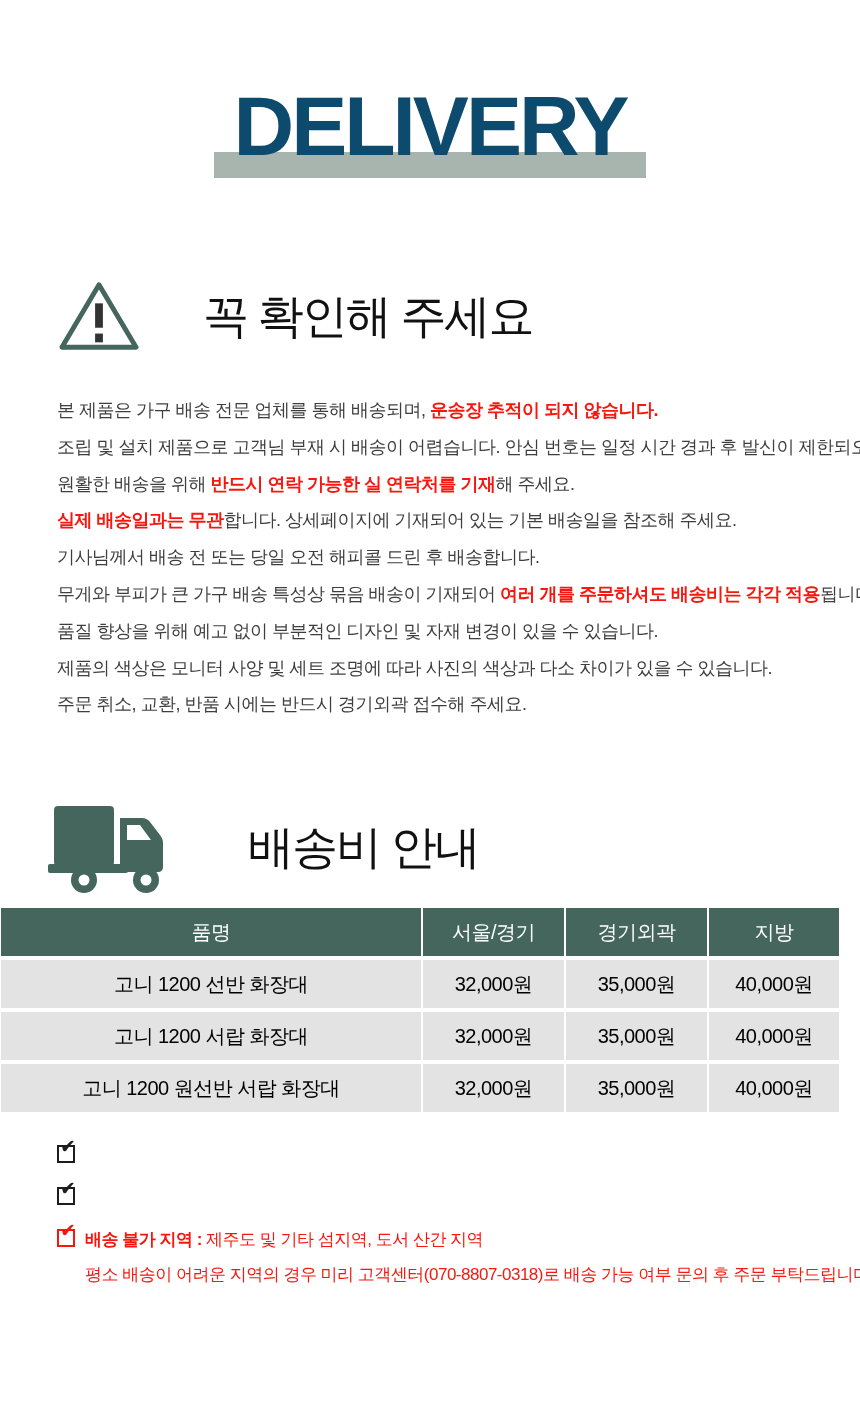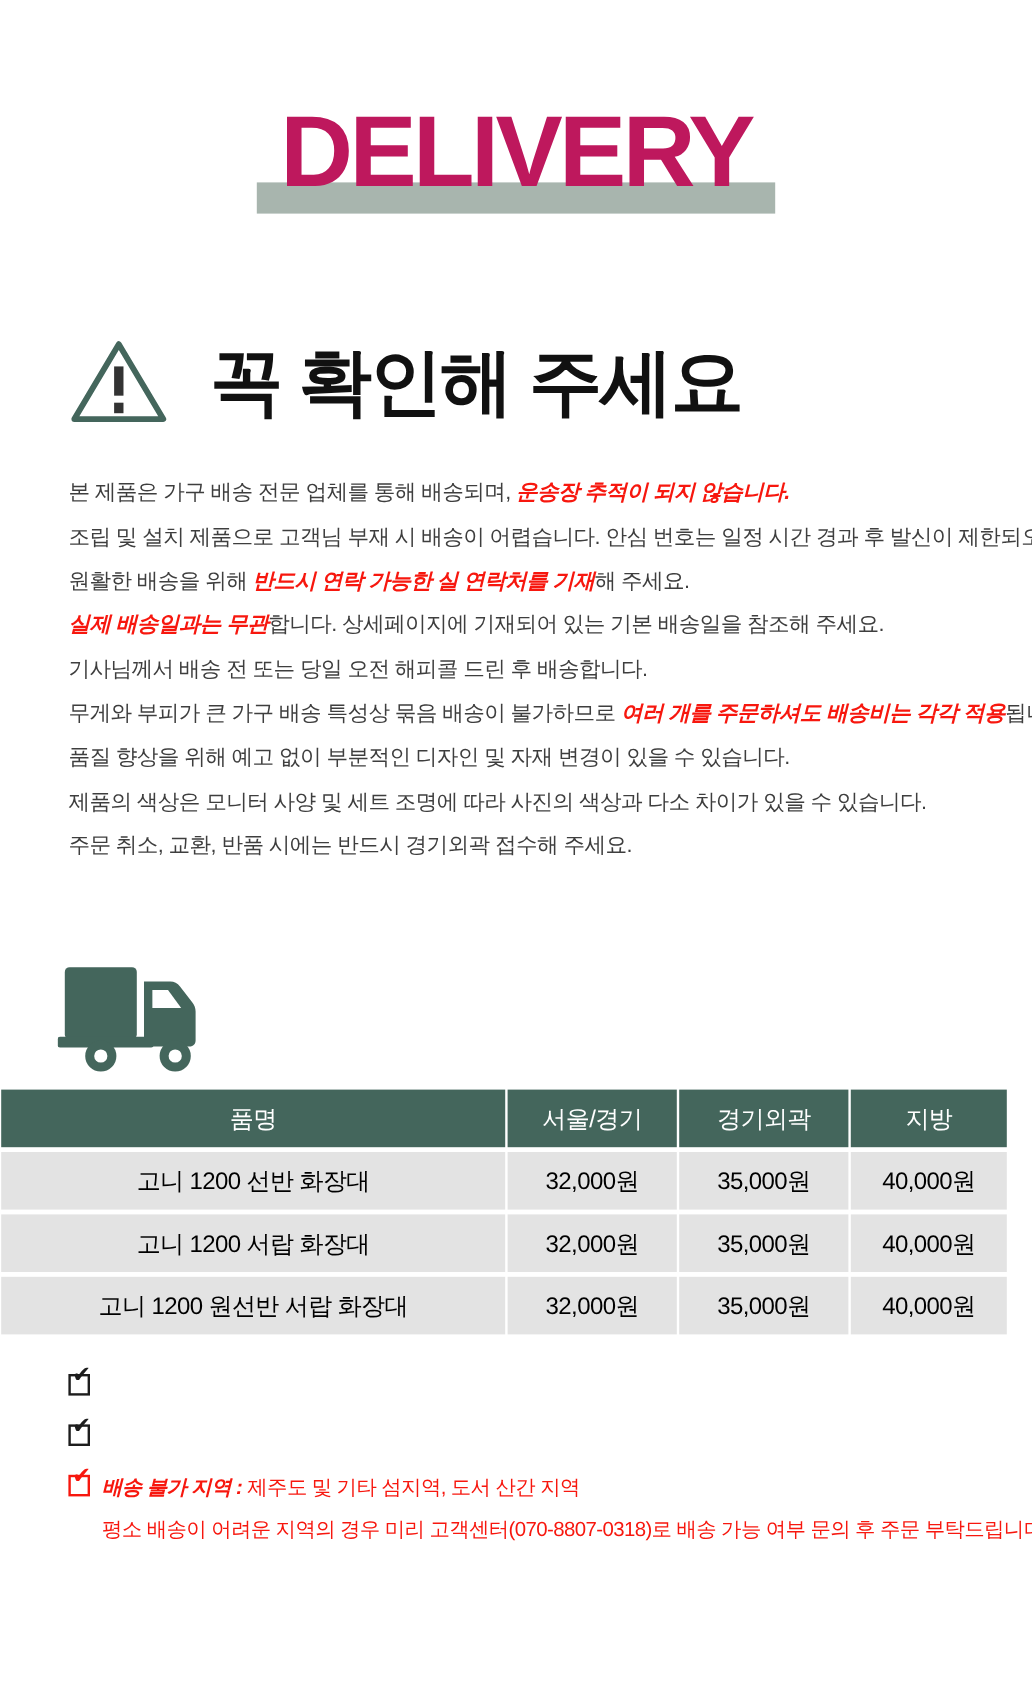--- a/index.html
+++ b/index.html
@@ -5,32 +5,32 @@
 <style>
   html,body{margin:0;padding:0;background:#fff;}
   #page{position:relative;width:860px;height:1409px;background:#fff;overflow:hidden;
         font-family:"Liberation Sans","DejaVu Sans",sans-serif;color:var(--text);}
 
   
   #title-block{position:absolute;top:0;left:0;width:860px;height:220px;}
   #title-bar{position:absolute;top:152px;left:50%;transform:translateX(-50%);
              width:432px;height:26px;background:var(--bar);}
   #title-text{position:absolute;top:84px;left:0;width:860px;text-align:center;
-              font-size:84px;font-weight:800;letter-spacing:-3px;color:#be185d;line-height:1;}
+              font-size:84px;font-weight:800;letter-spacing:-3px;color:#0c4a6e;line-height:1;}
 
   
   #notice-header{position:absolute;top:278px;left:55px;display:flex;align-items:center;gap:32px;}
   #notice-header svg{display:block;}
-  .section-heading{font-size:61px;font-weight:700;color:#111;letter-spacing:-2px;white-space:nowrap;}
+  .section-heading{font-size:46px;font-weight:400;color:#111;letter-spacing:-2px;white-space:nowrap;margin-left:28px;}
 
   
   #notice-lines{position:absolute;top:392px;left:57px;width:790px;font-size:18px;color:var(--text);}
   .notice-line{height:36.8px;line-height:36.8px;white-space:nowrap;letter-spacing:-0.5px;}
   .seg-red{color:var(--red);}
-  .seg-bold{font-weight:700;font-style:italic;}
+  .seg-bold{font-weight:700;}
 
   
   #shipping-header{position:absolute;top:800px;left:48px;display:flex;align-items:center;gap:40px;}
   #shipping-header svg{display:block;}
 
   
   #fee-table{position:absolute;top:908px;left:1px;width:838px;
              display:grid;grid-template-columns:420px 141px 141px 130px;
              grid-auto-rows:48px;gap:4px 2px;background:#fff;}
   .th{background:var(--accent);color:#fff;display:flex;align-items:center;justify-content:center;
@@ -69,39 +69,40 @@
     </span>
     <span class="section-heading">꼭 확인해 주세요</span>
   </div>
 
   <div id="notice-lines">
     <div class="notice-line"><span>본 제품은 가구 배송 전문 업체를 통해 배송되며, </span><span class="seg-red seg-bold">운송장 추적이 되지 않습니다.</span></div>
     <div class="notice-line"><span>조립 및 설치 제품으로 고객님 부재 시 배송이 어렵습니다. 안심 번호는 일정 시간 경과 후 발신이 제한되오니,</span></div>
     <div class="notice-line"><span>원활한 배송을 위해 </span><span class="seg-red seg-bold">반드시 연락 가능한 실 연락처를 기재</span><span>해 주세요.</span></div>
     <div class="notice-line"><span class="seg-red seg-bold">실제 배송일과는 무관</span><span>합니다. 상세페이지에 기재되어 있는 기본 배송일을 참조해 주세요.</span></div>
     <div class="notice-line"><span>기사님께서 배송 전 또는 당일 오전 해피콜 드린 후 배송합니다.</span></div>
-    <div class="notice-line"><span>무게와 부피가 큰 가구 배송 특성상 묶음 배송이 불가하므로 </span><span class="seg-red seg-bold">여러 개를 주문하셔도 배송비는 각각 적용</span><span>됩니다.</span></div>
+    <div class="notice-line"><span>무게와 부피가 큰 가구 배송 특성상 묶음 배송이 기재되어 </span><span class="seg-red seg-bold">여러 개를 주문하셔도 배송비는 각각 적용</span><span>됩니다.</span></div>
     <div class="notice-line"><span>품질 향상을 위해 예고 없이 부분적인 디자인 및 자재 변경이 있을 수 있습니다.</span></div>
     <div class="notice-line"><span>제품의 색상은 모니터 사양 및 세트 조명에 따라 사진의 색상과 다소 차이가 있을 수 있습니다.</span></div>
     <div class="notice-line"><span>주문 취소, 교환, 반품 시에는 반드시 경기외곽 접수해 주세요.</span></div>
   </div>
 
   <div id="shipping-header">
     <span>
       <svg width="132" height="96" viewBox="0 0 132 96" aria-hidden="true" fill="#44665c">
         <rect x="6" y="6" width="60" height="60" rx="4"></rect>
         <rect x="0" y="64" width="80" height="9" rx="2"></rect>
         <path d="M72 18 h22 c3 0 6 1.5 8 4 l10 13 c2 2.5 3 5 3 8 v24 c0 3 -2 5 -5 5 h-38 z"></path>
         <path d="M79 25 h13 l11 15 h-24 z" fill="#fff"></path>
         <circle cx="36" cy="80" r="13"></circle>
           <circle cx="36" cy="80" r="5.5" fill="#fff"></circle>
         <circle cx="98" cy="80" r="13"></circle>
           <circle cx="98" cy="80" r="5.5" fill="#fff"></circle>
       </svg>
     </span>
+    <span class="section-heading">배송비 안내</span>
   </div>
 
   <div id="fee-table">
     <div class="th">품명</div>
     <div class="th">서울/경기</div>
     <div class="th">경기외곽</div>
     <div class="th">지방</div>
 
     <div class="td">고니 1200 선반 화장대</div>
     <div class="td">32,000원</div>

